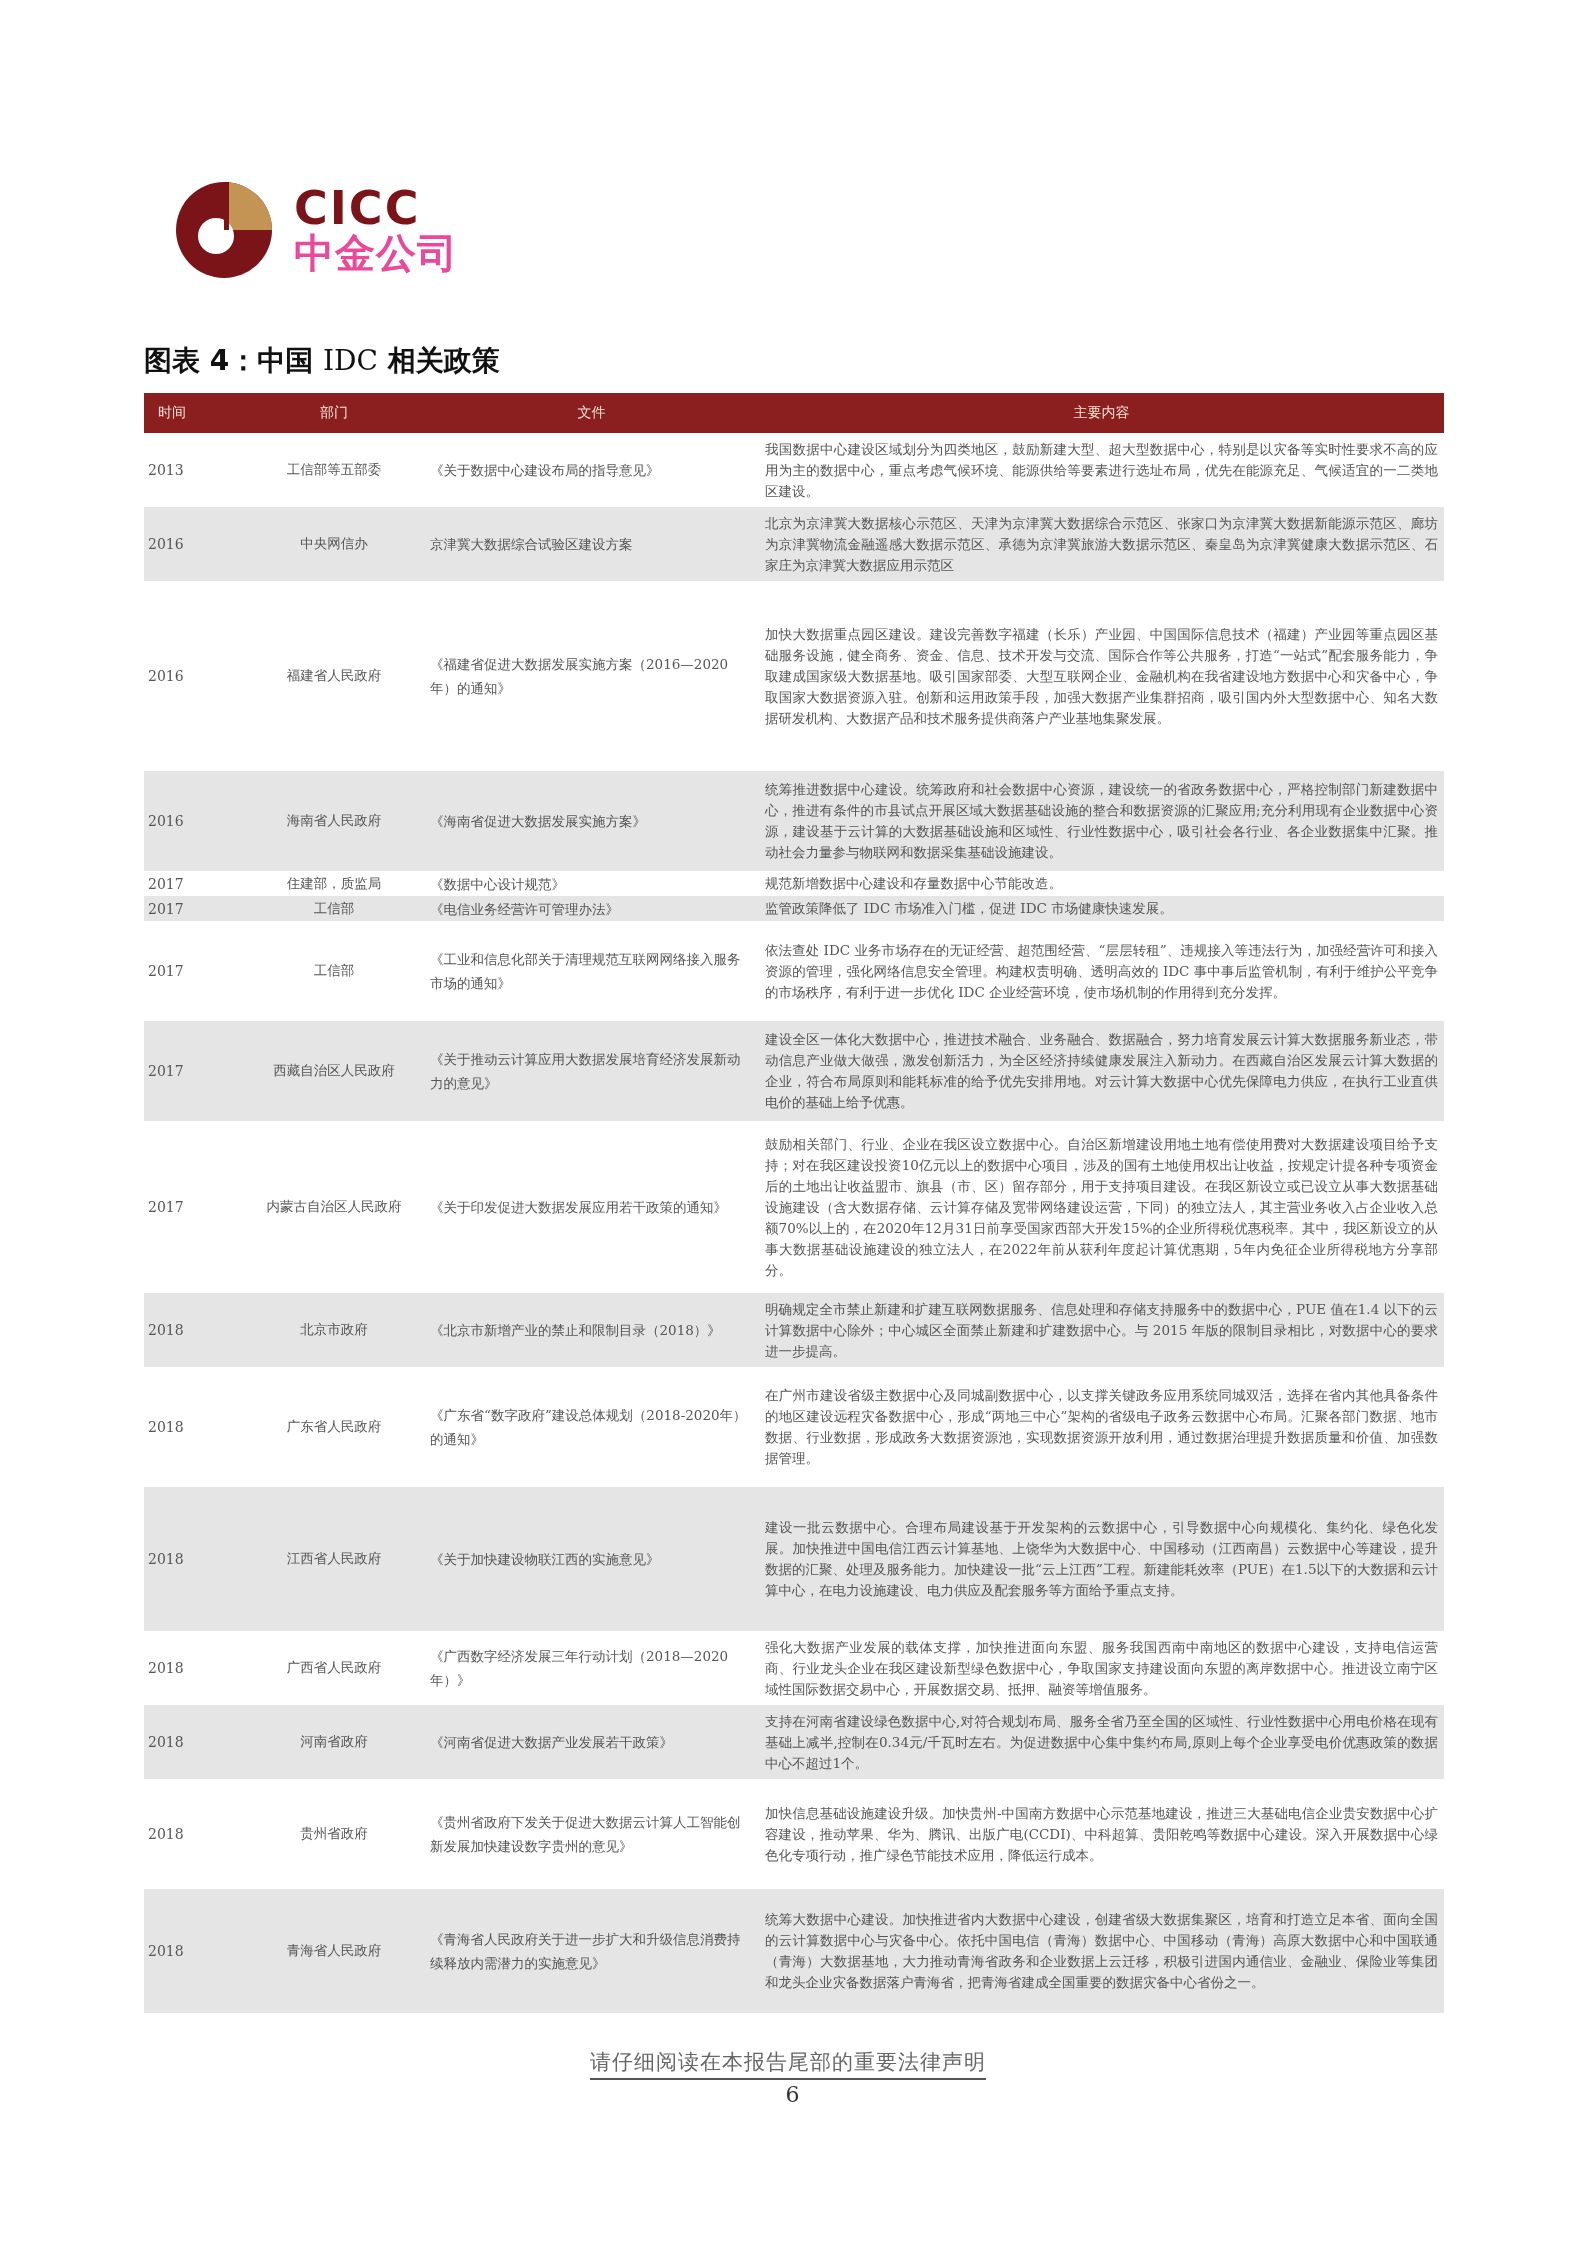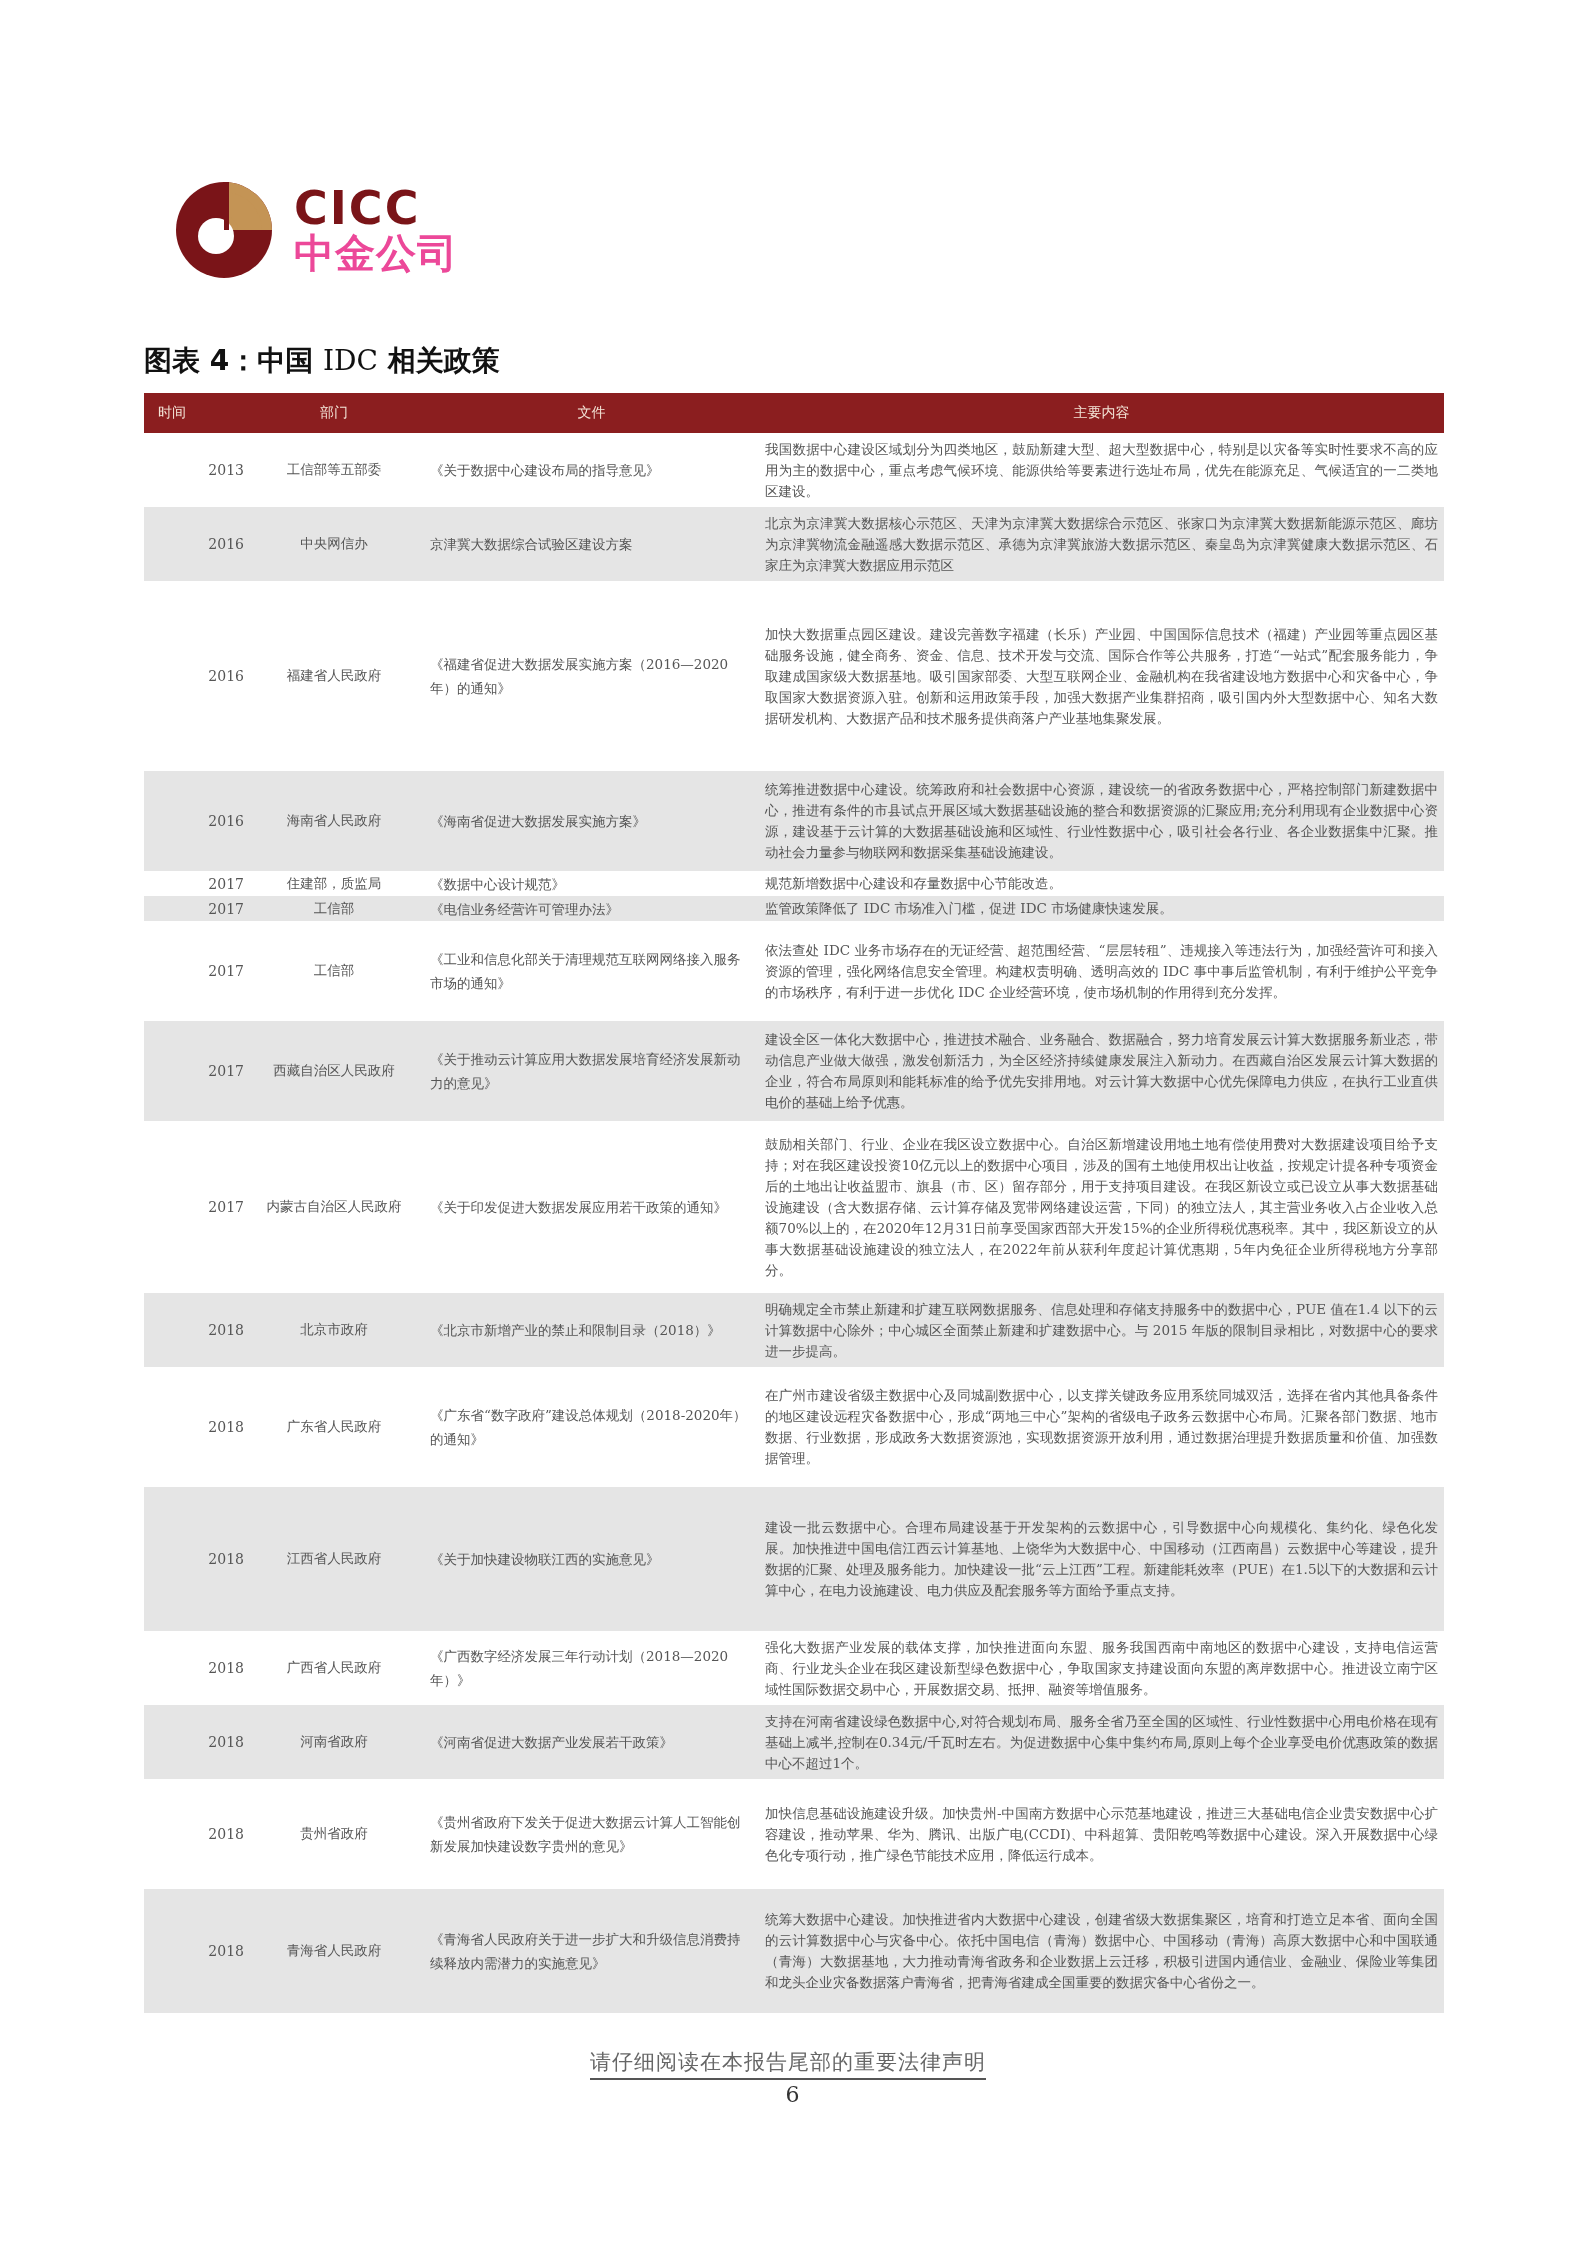--- a/index.html
+++ b/index.html
@@ -17,21 +17,21 @@
                  font-family: "DejaVu Sans", "Liberation Sans", sans-serif; }
     .fig-title .latin { font-family: "DejaVu Serif", "Liberation Serif", serif; font-weight: normal; }
 
     table.policy { position: absolute; left: 144px; top: 393px; width: 1300px; border-collapse: collapse;
                    table-layout: fixed; font-size: 13.5px; }
     table.policy th { background: #8b1e1f; color: #f3e3d6; font-weight: normal; height: 40px; padding: 0;
                       font-size: 14px; font-family: "DejaVu Sans", "Liberation Sans", sans-serif; }
     table.policy th.c-year { text-align: left; padding-left: 14px; }
     table.policy td { vertical-align: middle; padding: 0; color: #555; }
     table.policy tr.alt td { background: #e5e5e5; }
-    td.c-year { padding-left: 4px !important; color: #444; font-size: 14px; text-align: right; }
+    td.c-year { padding-left: 4px !important; color: #444; font-size: 14px; }
     td.c-dept { text-align: center; color: #444; }
     td.c-file { padding-left: 6px !important; padding-right: 8px !important; line-height: 24px; margin-top: 35px; }
     td.c-content { padding: 2px 6px !important; line-height: 21px; color: #555; text-align: justify; }
 
     .footer-note { position: absolute; left: 590px; top: 2048px; font-size: 21px; color: #666;
                    font-family: "DejaVu Sans", "Liberation Sans", sans-serif; letter-spacing: 1px;
                    border-bottom: 2px solid #555; padding-bottom: 2px; }
     .page-num { position: absolute; left: 0; width: 1585px; top: 2082px; text-align: center; font-size: 22px; color: #333; }
   </style>
 </head>

